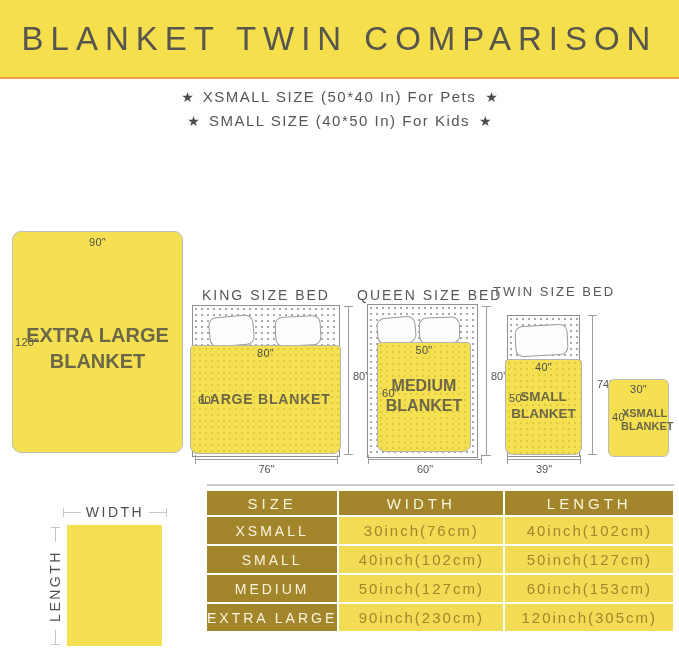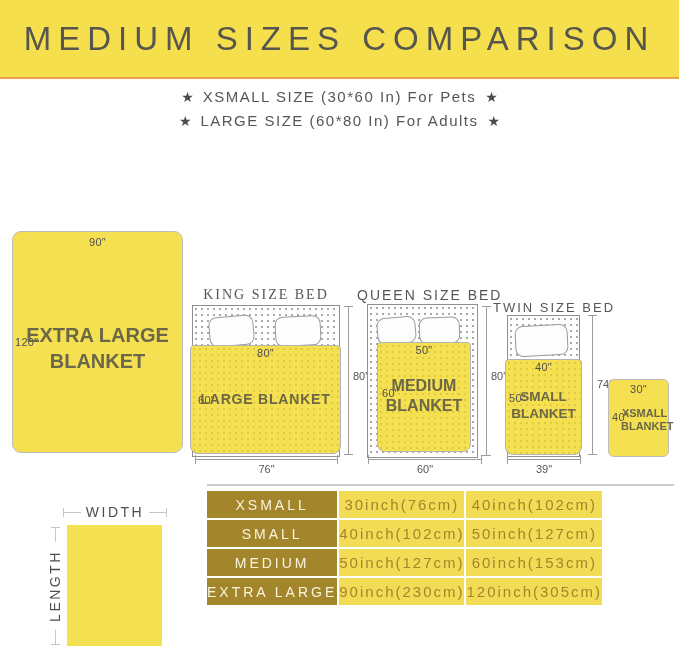--- a/index.html
+++ b/index.html
@@ -87,39 +87,39 @@
   td.cell-size { background:#a3852c; color:#f9f4dd; font-size:14px; letter-spacing:3px; }
   td.cell-val  { background:#f2dc55; color:#a3852c; font-size:15px; letter-spacing:2px; }
   .col-size { width:127px; } .col-width { width:164px; } .col-length { width:168px; }
 </style>
 </head>
 <body>
 
 <div class="stage">
 
   <div class="banner">
-    <div class="banner-title">MEDIUM SIZES COMPARISON</div>
+    <div class="banner-title">BLANKET TWIN COMPARISON</div>
   </div>
   <div class="accent-line"></div>
 
   <div class="size-list">
-    <div class="size-line"><span class="star">★</span><span>XSMALL SIZE (30*60 In) For Pets</span><span class="star">★</span></div>
-    <div class="size-line"><span class="star">★</span><span>LARGE SIZE (60*80 In) For Adults</span><span class="star">★</span></div>
+    <div class="size-line"><span class="star">★</span><span>XSMALL SIZE (50*40 In) For Pets</span><span class="star">★</span></div>
+    <div class="size-line"><span class="star">★</span><span>SMALL SIZE (40*50 In) For Kids</span><span class="star">★</span></div>
   </div>
 
   <div class="blanket plain" style="left:12px; top:231px; width:171px; height:222px;">
     <div class="mini top-center" style="top:4px;">90"</div>
     <div class="mini" style="left:2px; top:104px;">120"</div>
     <div class="bname" style="top:90px; font-size:20px; line-height:26px;">
       <div>EXTRA LARGE</div>
       <div>BLANKET</div>
     </div>
   </div>
 
-  <div class="bed-title" style="left:182px; top:287px; width:168px;font-family:Liberation Serif, serif;">KING SIZE BED</div>
+  <div class="bed-title" style="left:182px; top:287px; width:168px;">KING SIZE BED</div>
   <div class="bed" style="left:192px; top:305px; width:148px; height:152px;">
     <div class="pillow" style="left:16px; top:10px; width:45px; height:30px; transform:rotate(-5deg);"></div>
     <div class="pillow" style="left:82px; top:10px; width:46px; height:30px; transform:rotate(-3deg);"></div>
   </div>
   <div class="blanket" style="left:190px; top:345px; width:151px; height:109px;">
     <div class="mini top-center">80"</div>
     <div class="mini" style="left:7px; top:48px;">60"</div>
     <div class="bname" style="top:45px; font-size:14px; letter-spacing:0.8px;">LARGE BLANKET</div>
   </div>
   <div class="vline" style="left:348px; top:306px; height:149px;"></div>
@@ -138,21 +138,21 @@
     <div class="bname" style="top:33px; font-size:16px; line-height:20px;">
       <div>MEDIUM</div>
       <div>BLANKET</div>
     </div>
   </div>
   <div class="vline" style="left:486px; top:306px; height:150px;"></div>
   <div class="dim-label" style="left:491px; top:370px;">80"</div>
   <div class="hline" style="left:368px; top:459px; width:114px;"></div>
   <div class="dim-label center" style="left:368px; top:463px; width:114px;">60"</div>
 
-  <div class="bed-title" style="left:493px; top:300px; width:104px; font-size:13px;">TWIN SIZE BED</div>
+  <div class="bed-title" style="left:493px; top:284px; width:104px; font-size:13px;">TWIN SIZE BED</div>
   <div class="bed" style="left:507px; top:315px; width:73px; height:142px;">
     <div class="pillow" style="left:7px; top:9px; width:53px; height:31px; transform:rotate(-3deg);"></div>
   </div>
   <div class="blanket" style="left:505px; top:359px; width:77px; height:96px;">
     <div class="mini top-center">40"</div>
     <div class="mini" style="left:3px; top:32px;">50"</div>
     <div class="bname" style="top:28px; font-size:13.5px; line-height:17px;">
       <div>SMALL</div>
       <div>BLANKET</div>
     </div>
@@ -173,20 +173,25 @@
 
   <div class="hline light" style="left:63px; top:512px; width:104px;"></div>
   <div class="legend-width"><span>WIDTH</span></div>
   <div class="vline light" style="left:55px; top:527px; height:118px;"></div>
   <div class="legend-rect"></div>
   <div class="legend-length">LENGTH</div>
 
   <div class="table-topline"></div>
   <table class="cmp">
     <tbody>
+        <tr>
+      <th class="col-size">SIZE</th>
+      <th class="col-width">WIDTH</th>
+      <th class="col-length">LENGTH</th>
+    </tr>
     <tr>
       <td class="cell-size">XSMALL</td>
       <td class="cell-val">30inch(76cm)</td>
       <td class="cell-val">40inch(102cm)</td>
     </tr>
     <tr>
       <td class="cell-size">SMALL</td>
       <td class="cell-val">40inch(102cm)</td>
       <td class="cell-val">50inch(127cm)</td>
     </tr>

